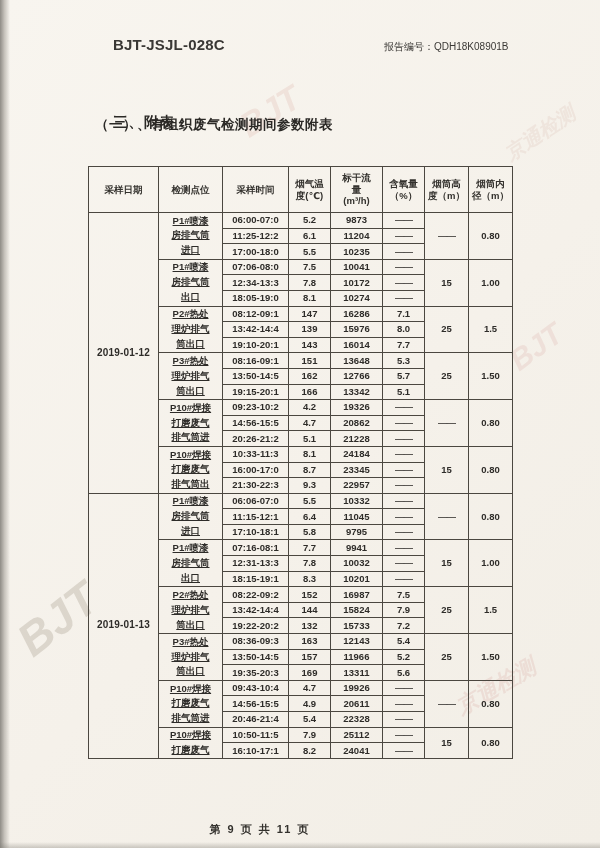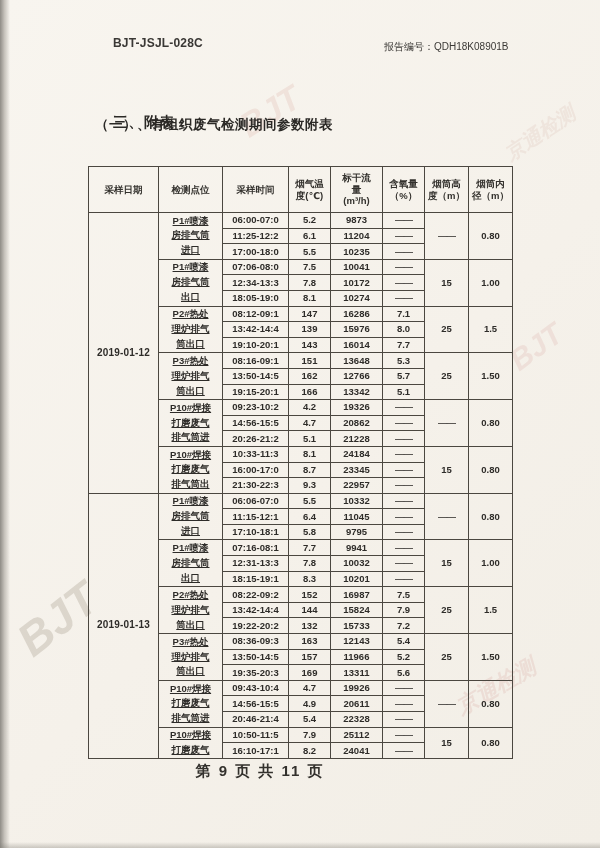--- a/index.html
+++ b/index.html
@@ -28,21 +28,21 @@
     pointer-events:none;white-space:nowrap;
   }
   .wm-left{left:14px;top:592px;font-size:46px;color:rgba(158,148,133,.30);transform:rotate(-38deg);}
   .wm-title{left:238px;top:92px;font-size:34px;color:rgba(214,160,150,.20);transform:rotate(-32deg);}
   .wm-right{left:508px;top:330px;font-size:30px;color:rgba(210,150,145,.18);transform:rotate(-36deg);}
   .wm-bot{left:452px;top:672px;font-size:22px;color:rgba(210,150,145,.20);transform:rotate(-30deg);}
   .wm-topright{left:500px;top:120px;font-size:20px;color:rgba(205,160,150,.16);transform:rotate(-34deg);}
 
   .form-code{
     position:absolute;left:113px;top:36px;
-    font-size:12px;font-weight:bold;color:#3a3835;letter-spacing:.2px;
+    font-size:15px;font-weight:bold;color:#3a3835;letter-spacing:.2px;
   }
   .report-no{
     position:absolute;left:384px;top:40px;
     font-size:10px;font-weight:normal;color:#3a3835;
   }
   .section-title{
     position:absolute;left:113px;top:93px;
     font-size:14.5px;font-weight:bold;color:#2b2926;letter-spacing:1px;margin-top:20px;
   }
   .table-title{
@@ -65,22 +65,22 @@
   }
   .param-table tbody tr{height:15.6px;}
   .param-table td{font-size:9.5px;line-height:1.05;color:#2e2c29;}
   td.c-date{font-size:10px;font-weight:600;letter-spacing:.2px;text-align:center;}
   td.c-point{font-weight:600;text-decoration:underline;}
   td.c-point div{line-height:14.8px;}
   td.c-time,td.c-temp,td.c-flow,td.c-oxy,td.c-h,td.c-d{font-weight:600;}
   td.dash{color:#4e4c48;font-weight:600;letter-spacing:-1px;}
 
   .footer{
-    position:absolute;left:0;top:762px;width:520px;
-    text-align:center;font-size:15px;font-weight:600;color:#33312d;letter-spacing:2px;
+    position:absolute;left:0;top:822px;width:520px;
+    text-align:center;font-size:11px;font-weight:600;color:#33312d;letter-spacing:2px;
   }
 </style>
 </head>
 <body>
 
 <div class="page">
   <div class="edge-left"></div>
   <div class="edge-bottom"></div>
 
   <div class="watermark wm-title">BJT</div>

